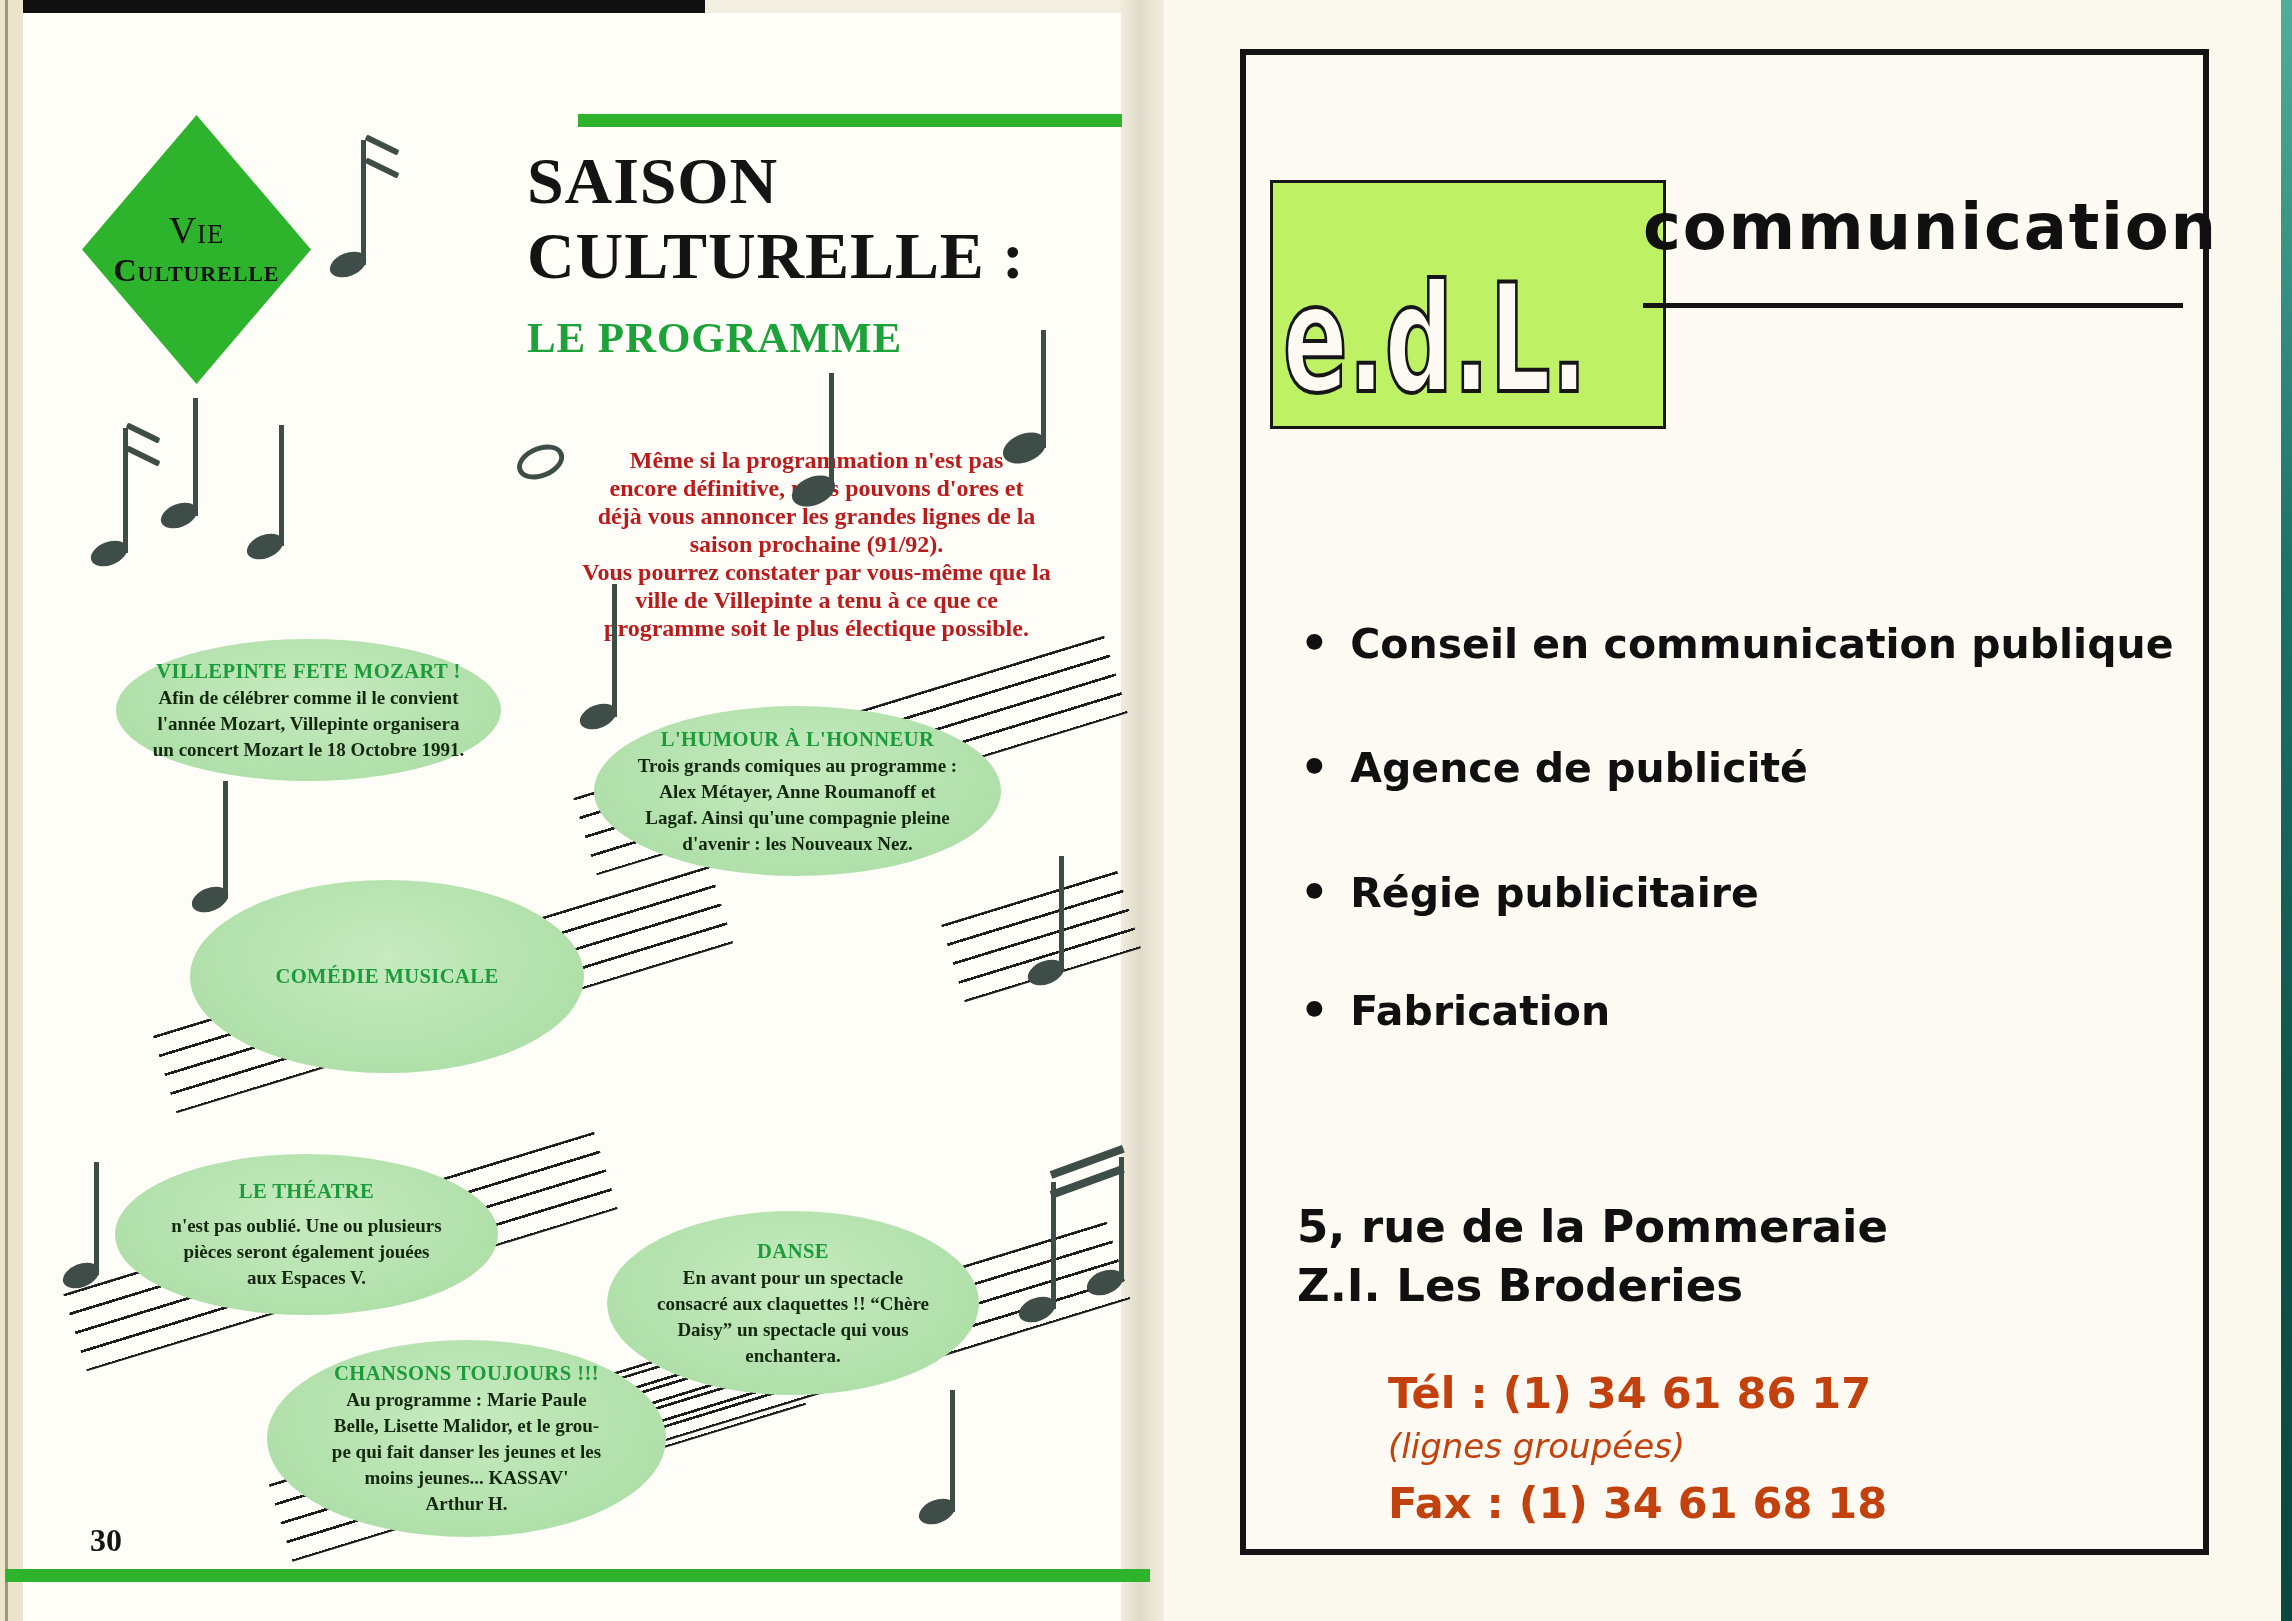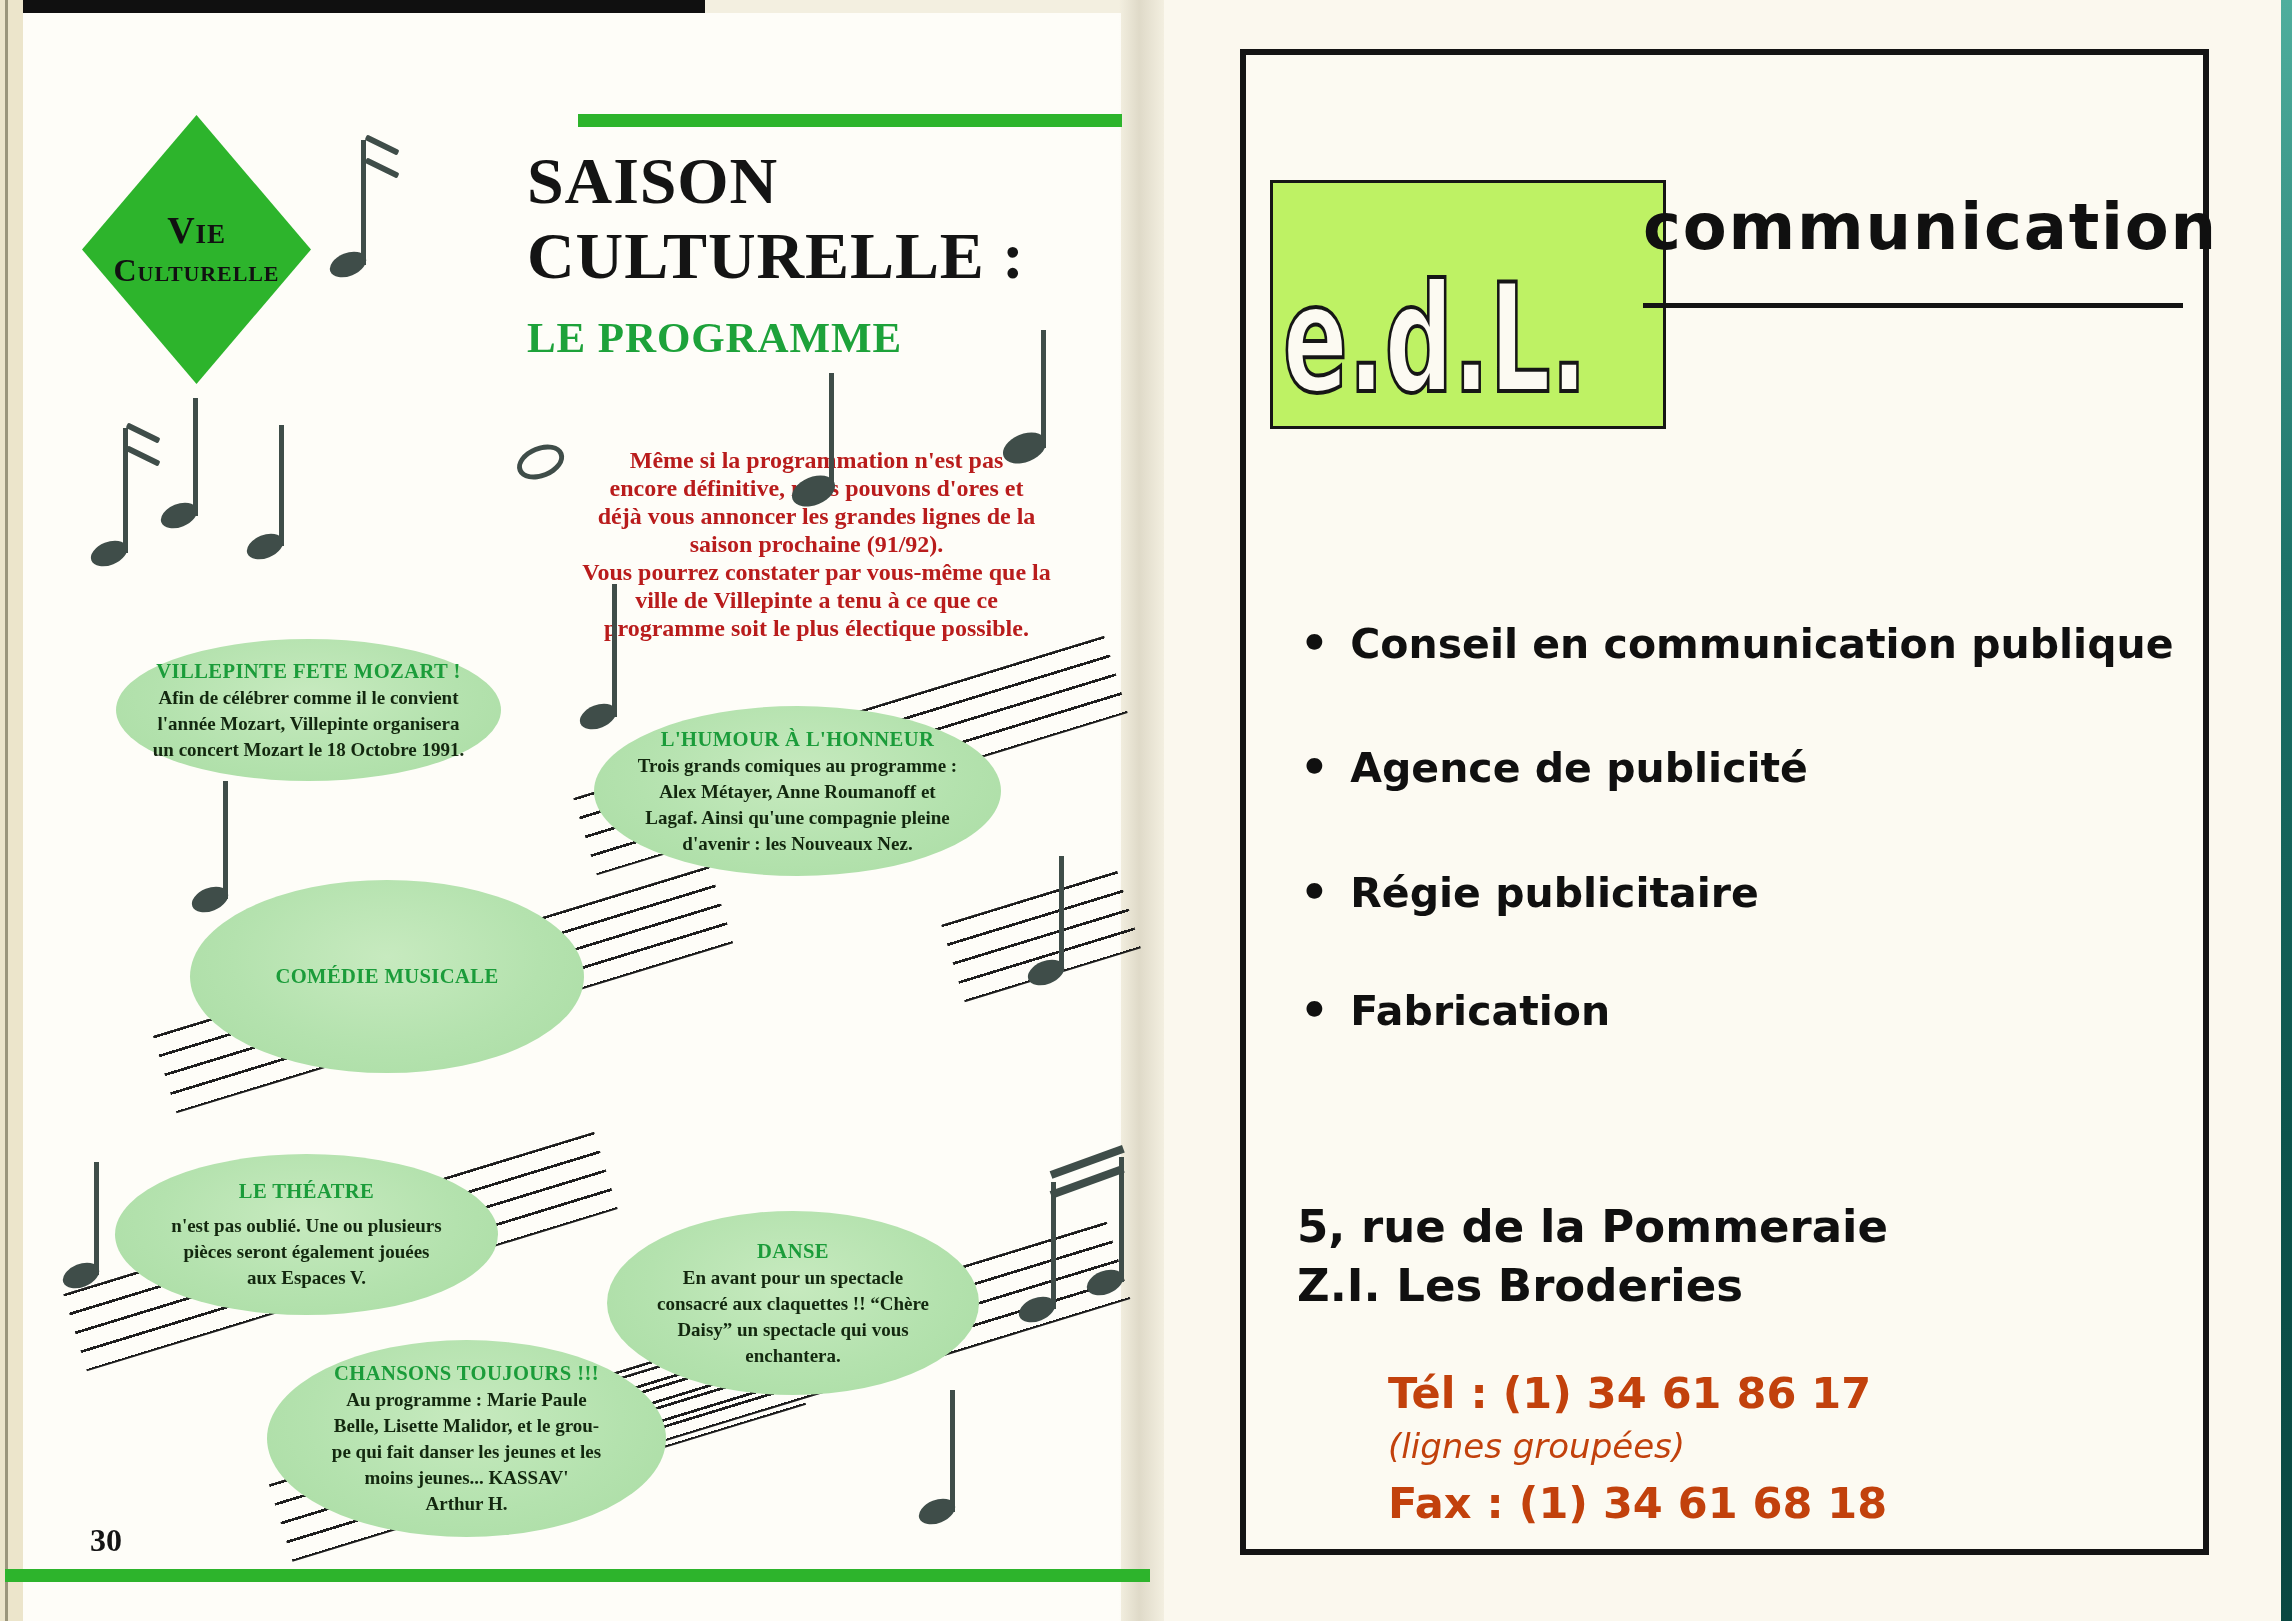--- a/index.html
+++ b/index.html
@@ -18,21 +18,21 @@
 
   
   .left-page{left:23px;top:13.4px;width:1098px;height:1608px;background:#fefdf8;}
   .right-page{left:1164px;top:0;width:1117px;height:1621px;background:#fbf8ee;}
 
   
   .rule{background:#2db42c;}
   .diamond{left:82px;top:115px;width:229px;height:269px;background:#2db42c;
            clip-path:polygon(50% 0,100% 50%,50% 100%,0 50%);
            display:flex;flex-direction:column;align-items:center;justify-content:center;text-align:center;}
-  .badge-l1{font-variant:small-caps;font-weight:bold;font-size:38px;line-height:41px;color:#111;letter-spacing:0.9px;}
+  .badge-l1{font-variant:small-caps;font-weight:normal;font-size:38px;line-height:41px;color:#111;letter-spacing:0.9px;}
   .badge-l2{font-variant:small-caps;font-weight:bold;font-size:32px;line-height:39px;color:#111;letter-spacing:0.9px;}
 
   .title-block{left:527px;top:143px;width:609px;text-align:left;}
   .title-line{font-weight:bold;font-size:66px;line-height:75px;color:#141414;letter-spacing:0.9px;}
   .subtitle{font-weight:bold;font-size:43px;line-height:50px;color:#1da23a;margin-top:19.7px;letter-spacing:0.9px;}
   .intro{left:553px;top:446px;width:527px;text-align:center;font-weight:bold;font-size:24px;
          line-height:28px;color:#b91c1c;white-space:pre-line;}
 
   .staff{position:absolute;background:repeating-linear-gradient(to bottom,#1e1e1e 0 2.7px,rgba(0,0,0,0) 2.7px 19.7px);
          transform:rotate(-17deg);z-index:1;height:81px;}

